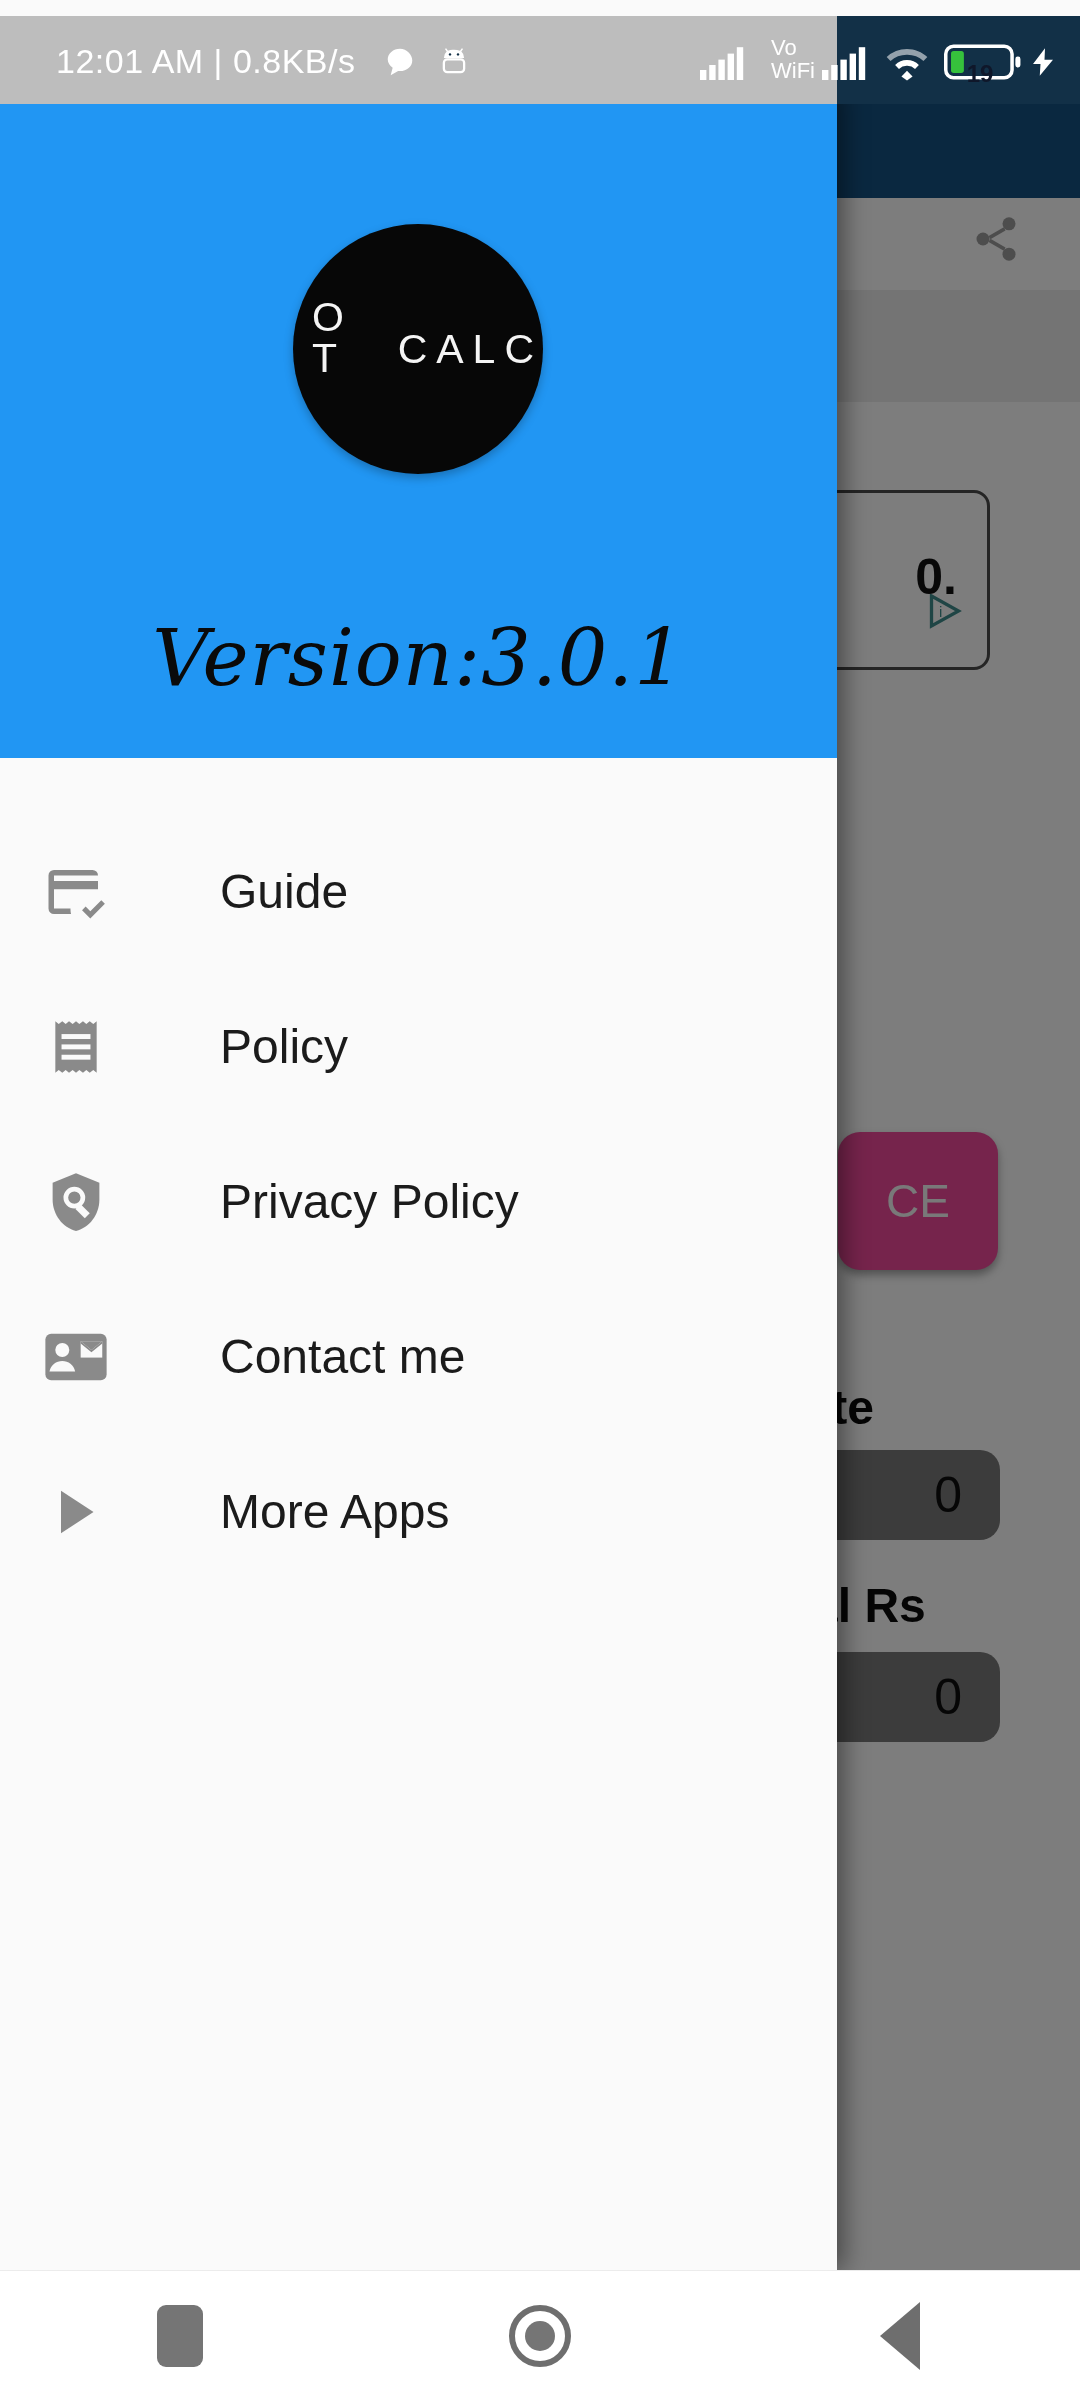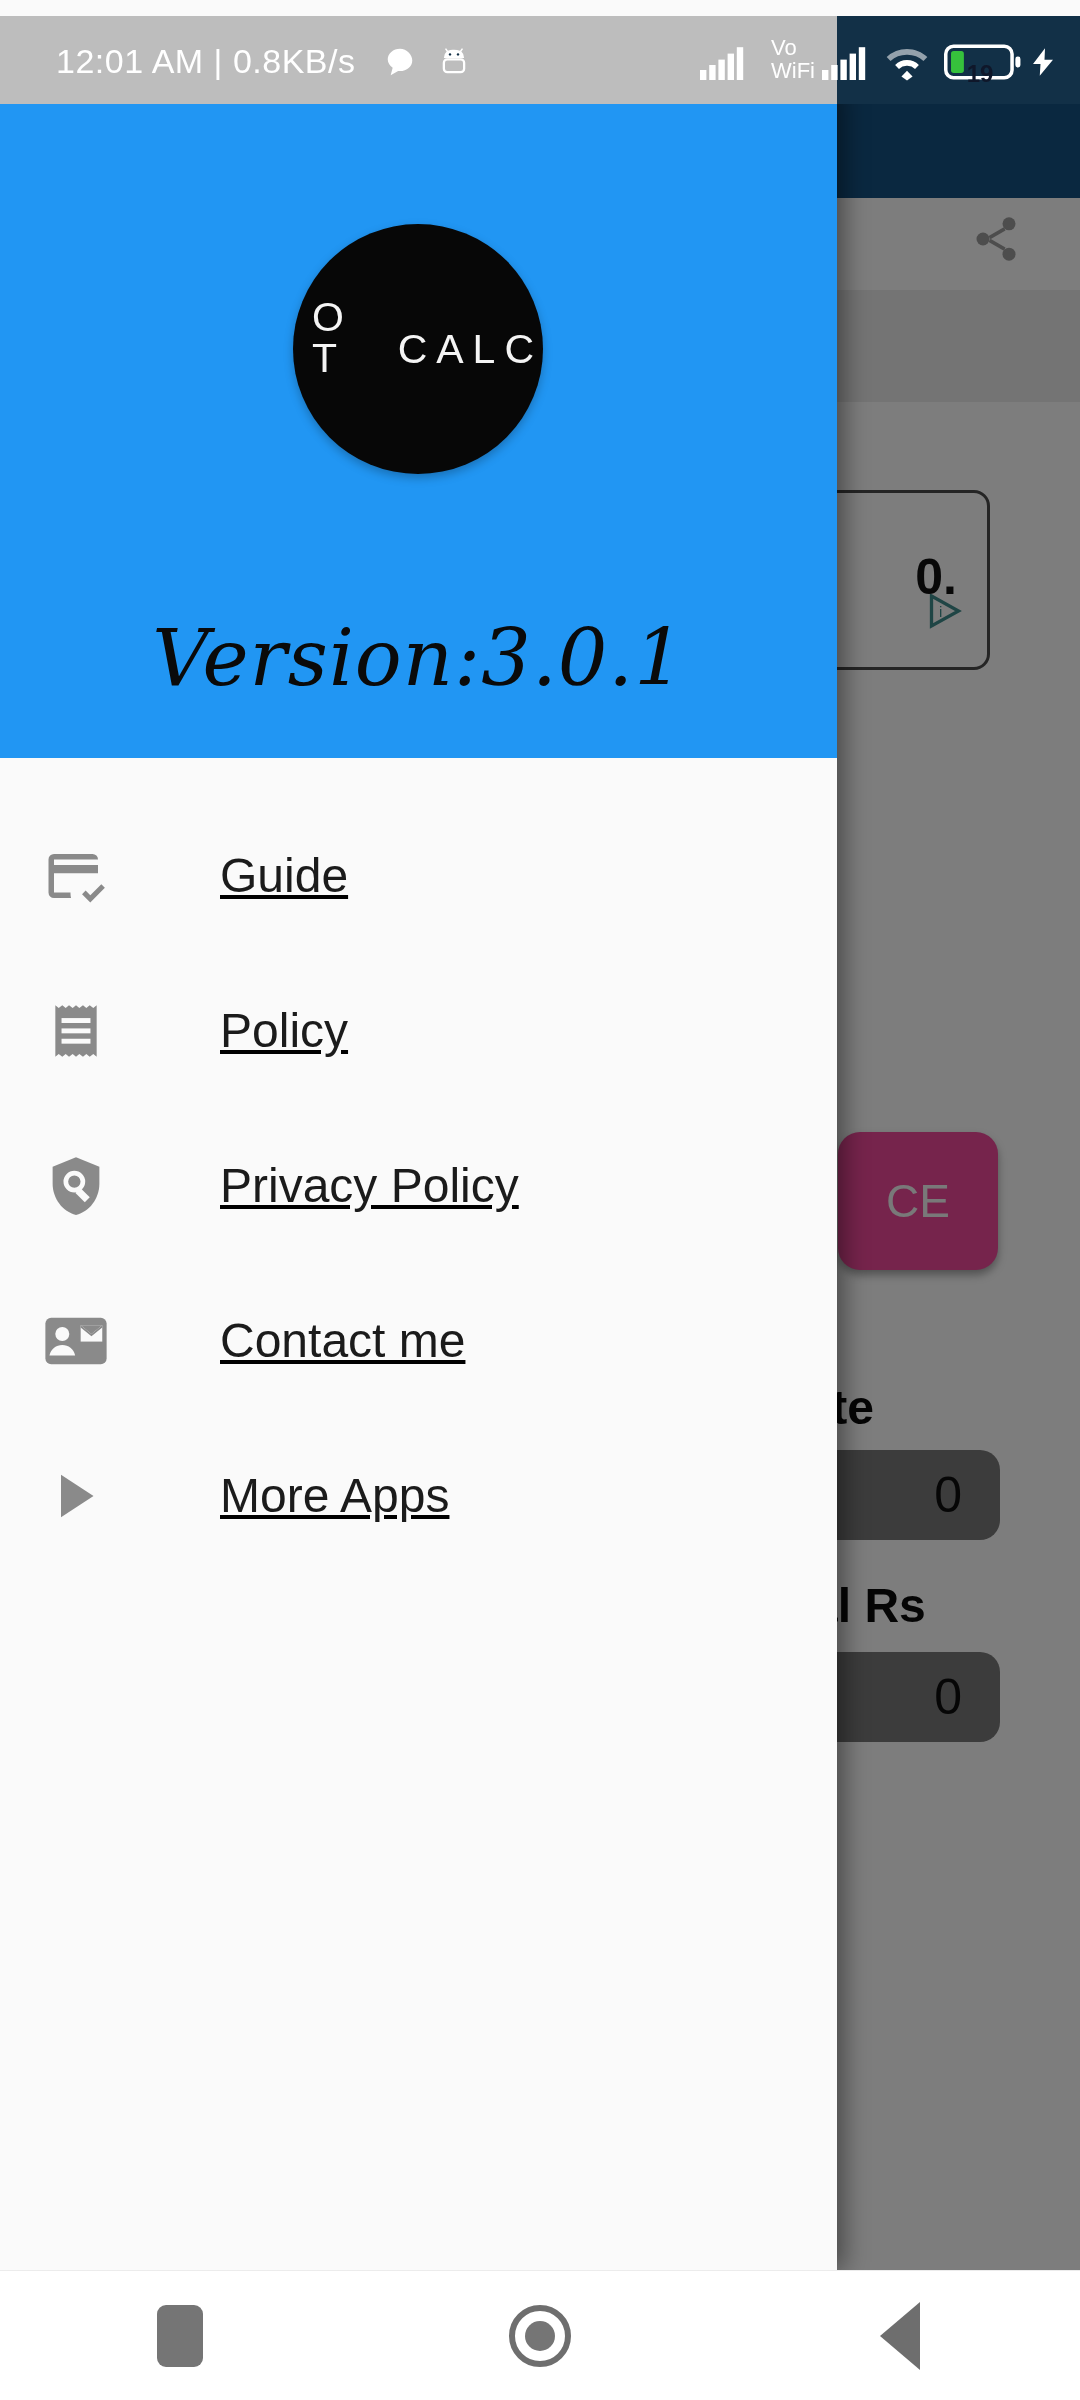--- a/index.html
+++ b/index.html
@@ -126,21 +126,21 @@
     padding-left:9px; line-height:1; font-weight:400;
   }
   #version-text {
     position:absolute; left:0; top:525px; width:837px;
     text-align:center; color:#0a0a0a;
     font-family:"DejaVu Serif", serif;
     font-style:italic; font-size:78px; font-weight:400;
     letter-spacing:1px;
   }
 
-  #menu-list { position:relative; padding-top:40px;text-decoration:underline; }
+  #menu-list { position:relative; padding-top:56px; }
   .menu-item {
     position:relative; display:flex; align-items:center;
     height:155px; padding-left:40px; cursor:pointer;
   }
   .menu-icon {
     width:72px; height:72px;
     display:flex; align-items:center; justify-content:center;
     flex:0 0 72px;
   }
   .menu-label {

